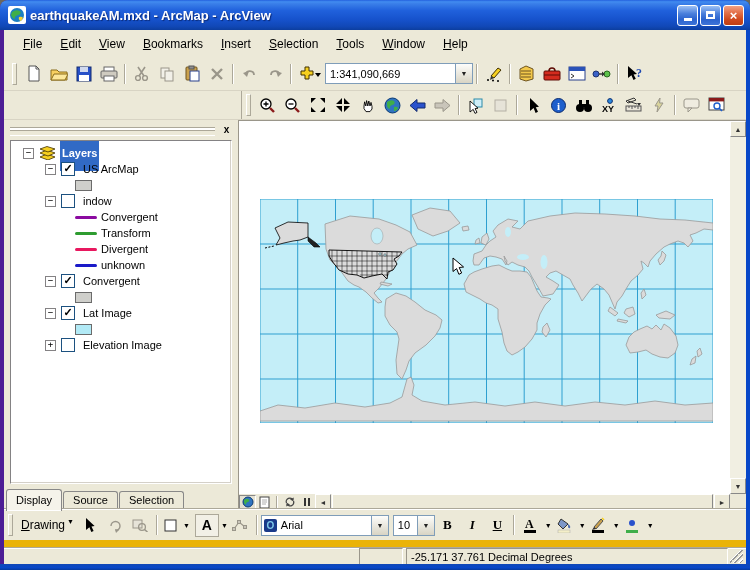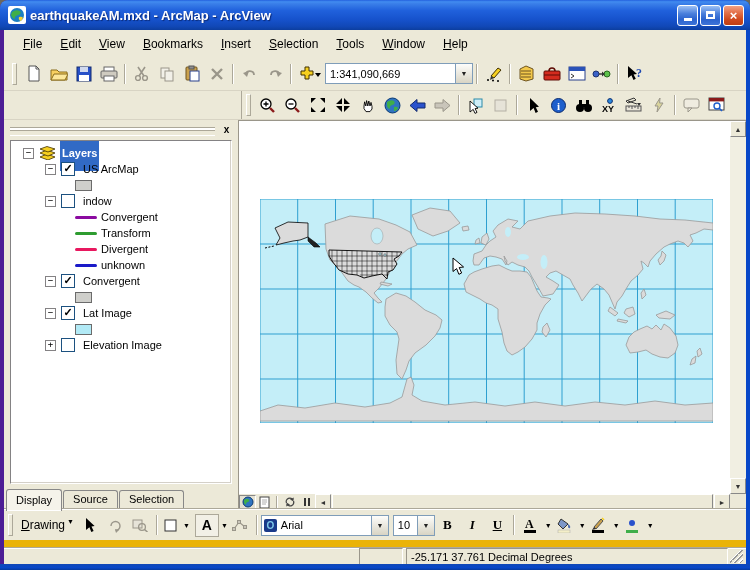--- a/index.html
+++ b/index.html
@@ -60,21 +60,21 @@
     font-size:9px;line-height:7px;text-align:center;flex:none;margin-right:5px;box-sizing:content-box;
     font-family:"DejaVu Sans Mono",monospace;}
   .chk{width:12px;height:12px;border:1px solid #1C5180;background:#fff;margin-right:6px;flex:none;
     font-size:11px;line-height:11px;text-align:center;color:#000;font-weight:bold;}
   .tlabel{padding:12px 2px;}
   .tlabel.sel{background:#316AC5;color:#fff;font-weight:bold;}
   .legend-line{width:22px;height:3px;border-radius:2px;margin-right:4px;flex:none;}
   .legend-fill{width:17px;height:11px;border:1px solid #6b6b6b;box-sizing:border-box;flex:none;margin-left:0px;}
   .layers-ico{width:17px;height:14px;margin-right:4px;flex:none;}
   
-  .tabs{position:absolute;left:2px;bottom:0;height:23px;display:flex;align-items:center;font-size:11px;}
+  .tabs{position:absolute;left:2px;bottom:0;height:23px;display:flex;align-items:flex-end;font-size:11px;}
   .tab{border:1px solid #888;border-bottom:none;border-radius:3px 3px 0 0;background:#ECE9D8;
     padding:2px 9px 4px 9px;margin-right:1px;position:relative;top:1px;height:13px;}
   .tab.active{background:#F5F3EA;padding-top:4px;z-index:2;box-shadow:0 -1px 0 #fff inset;}
   
   .mapwrap{flex:1;position:relative;border-left:1px solid #9a968a;border-top:1px solid #9a968a;background:#ECE9D8;}
   .mapview{position:absolute;left:0;top:0;right:16px;bottom:16px;background:#fff;overflow:hidden;}
   .worldmap{position:absolute;left:21px;top:78px;}
   .cursor{position:absolute;left:213px;top:136px;width:12px;height:19px;z-index:5;}
   .vscroll{position:absolute;right:0;top:0;bottom:16px;width:16px;background:#F1EFE2;
     border-left:1px solid #fff;display:flex;flex-direction:column;justify-content:space-between;}

